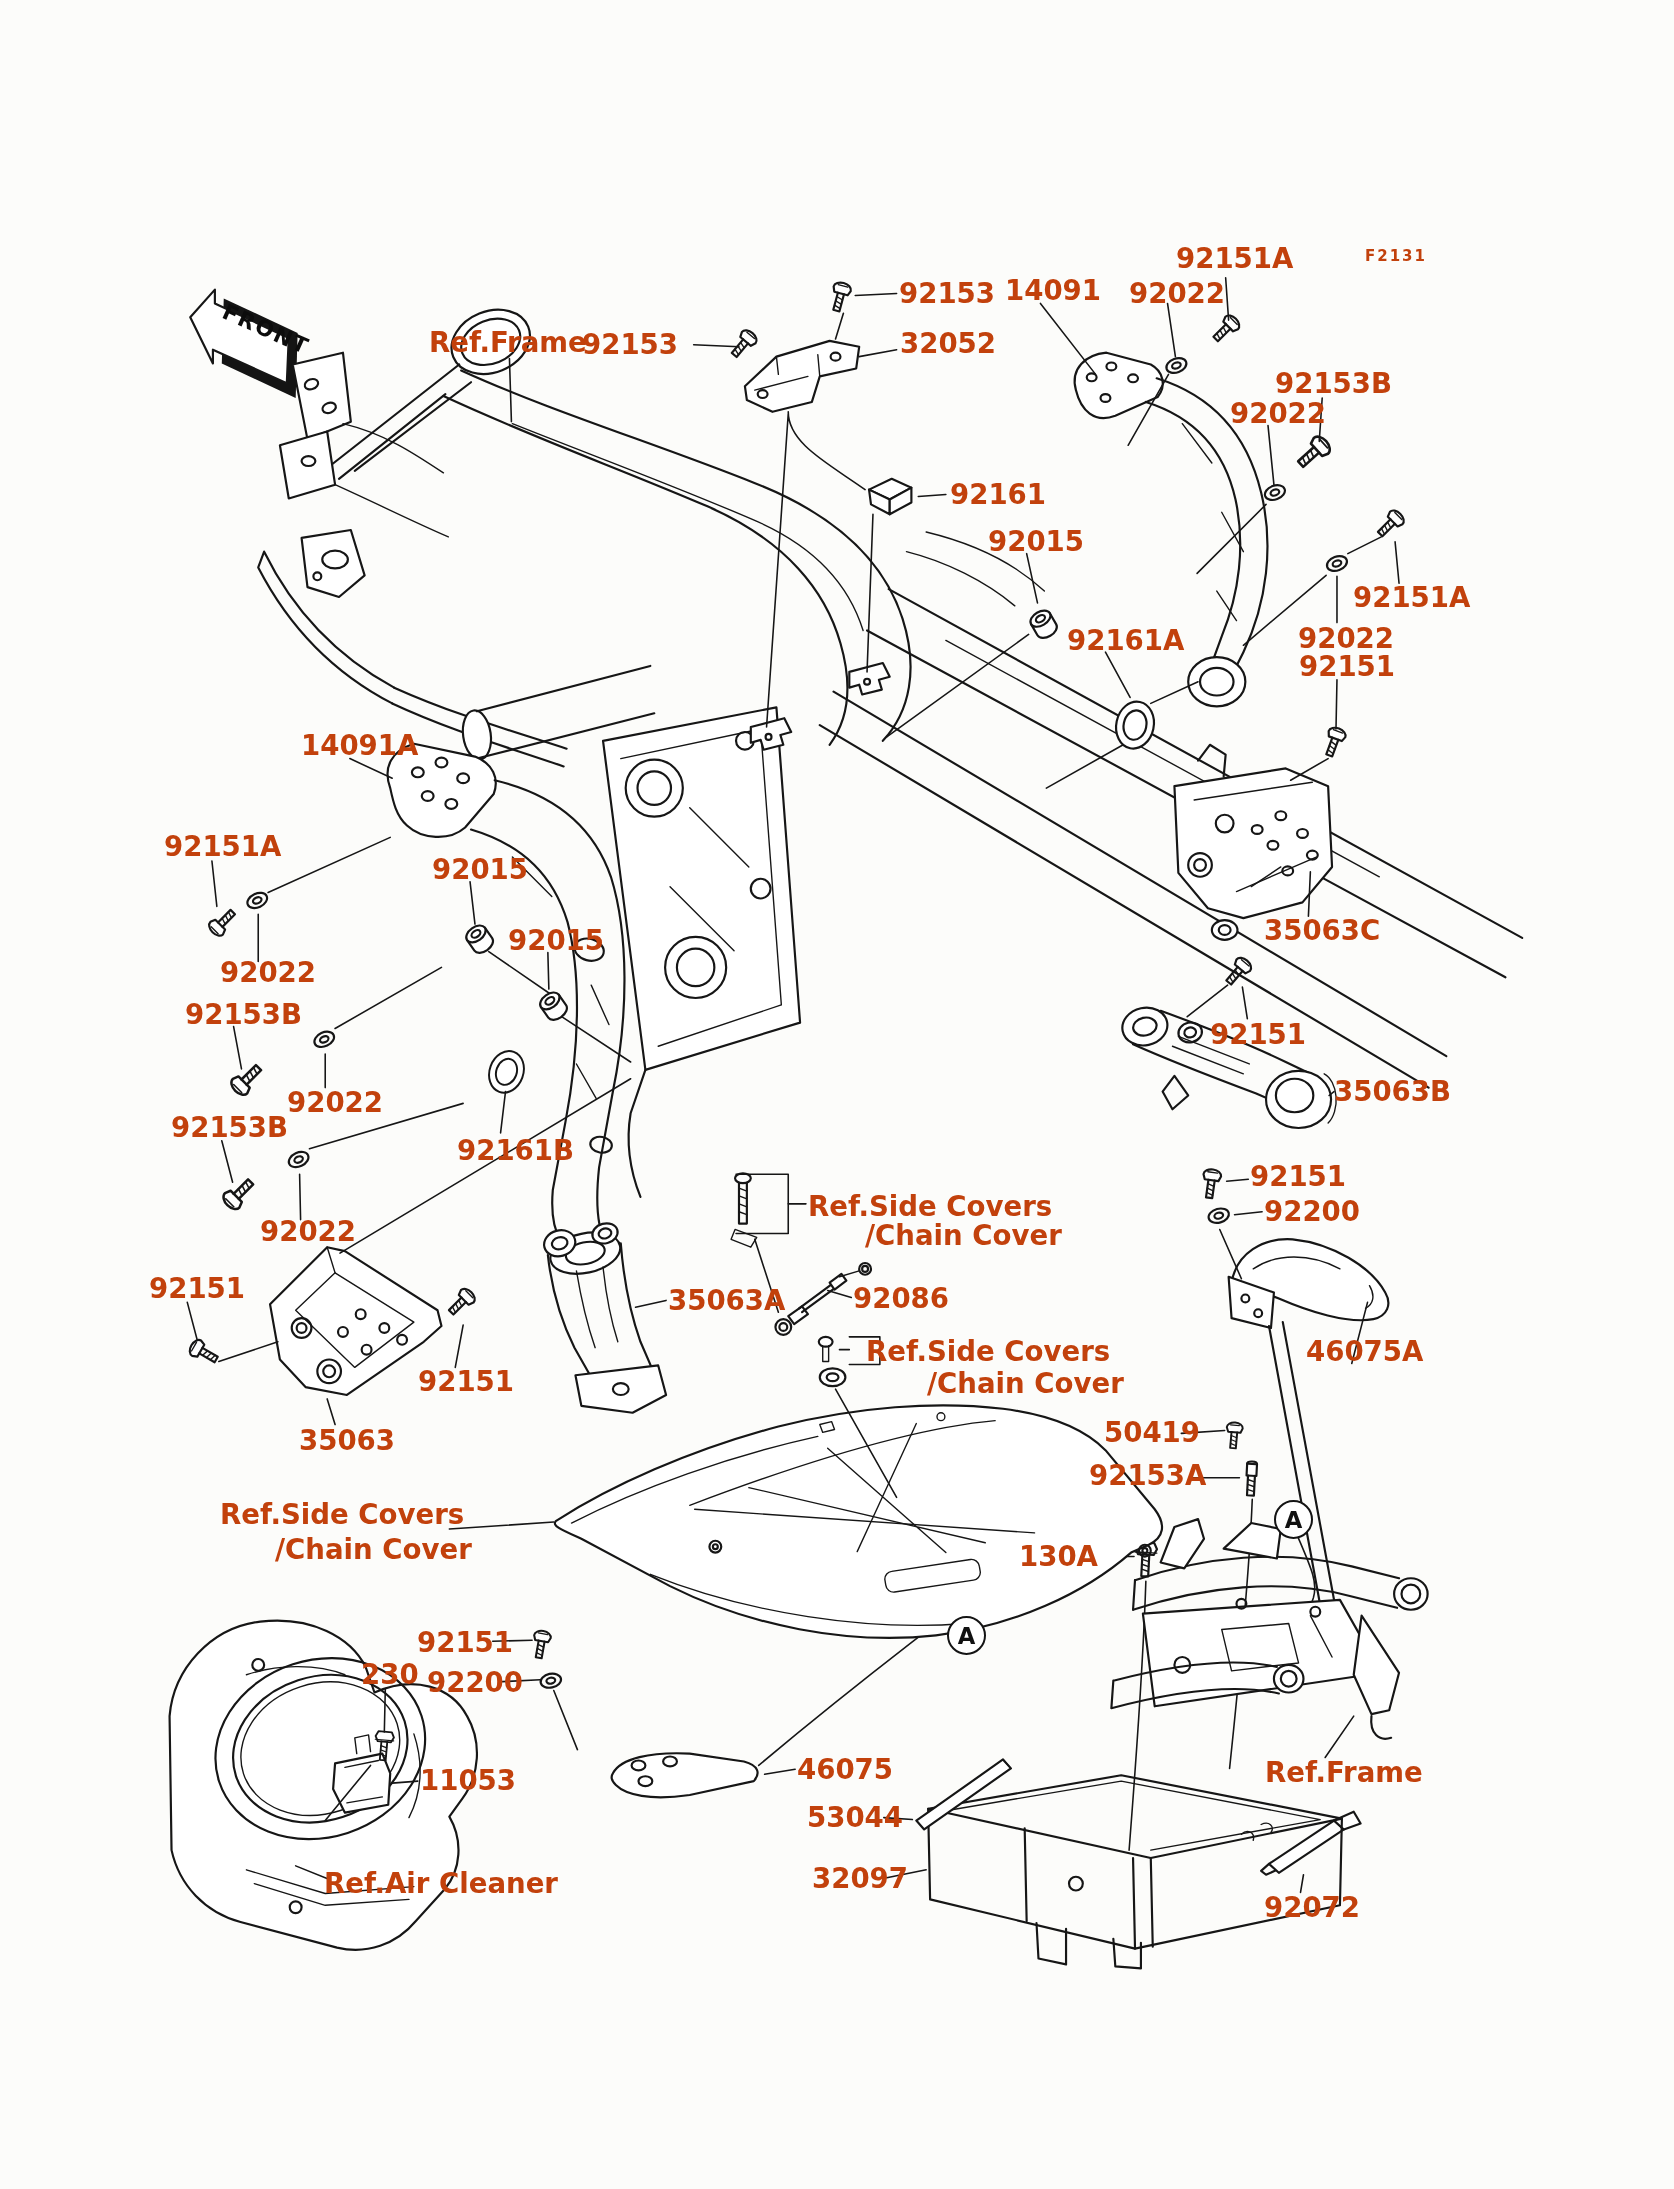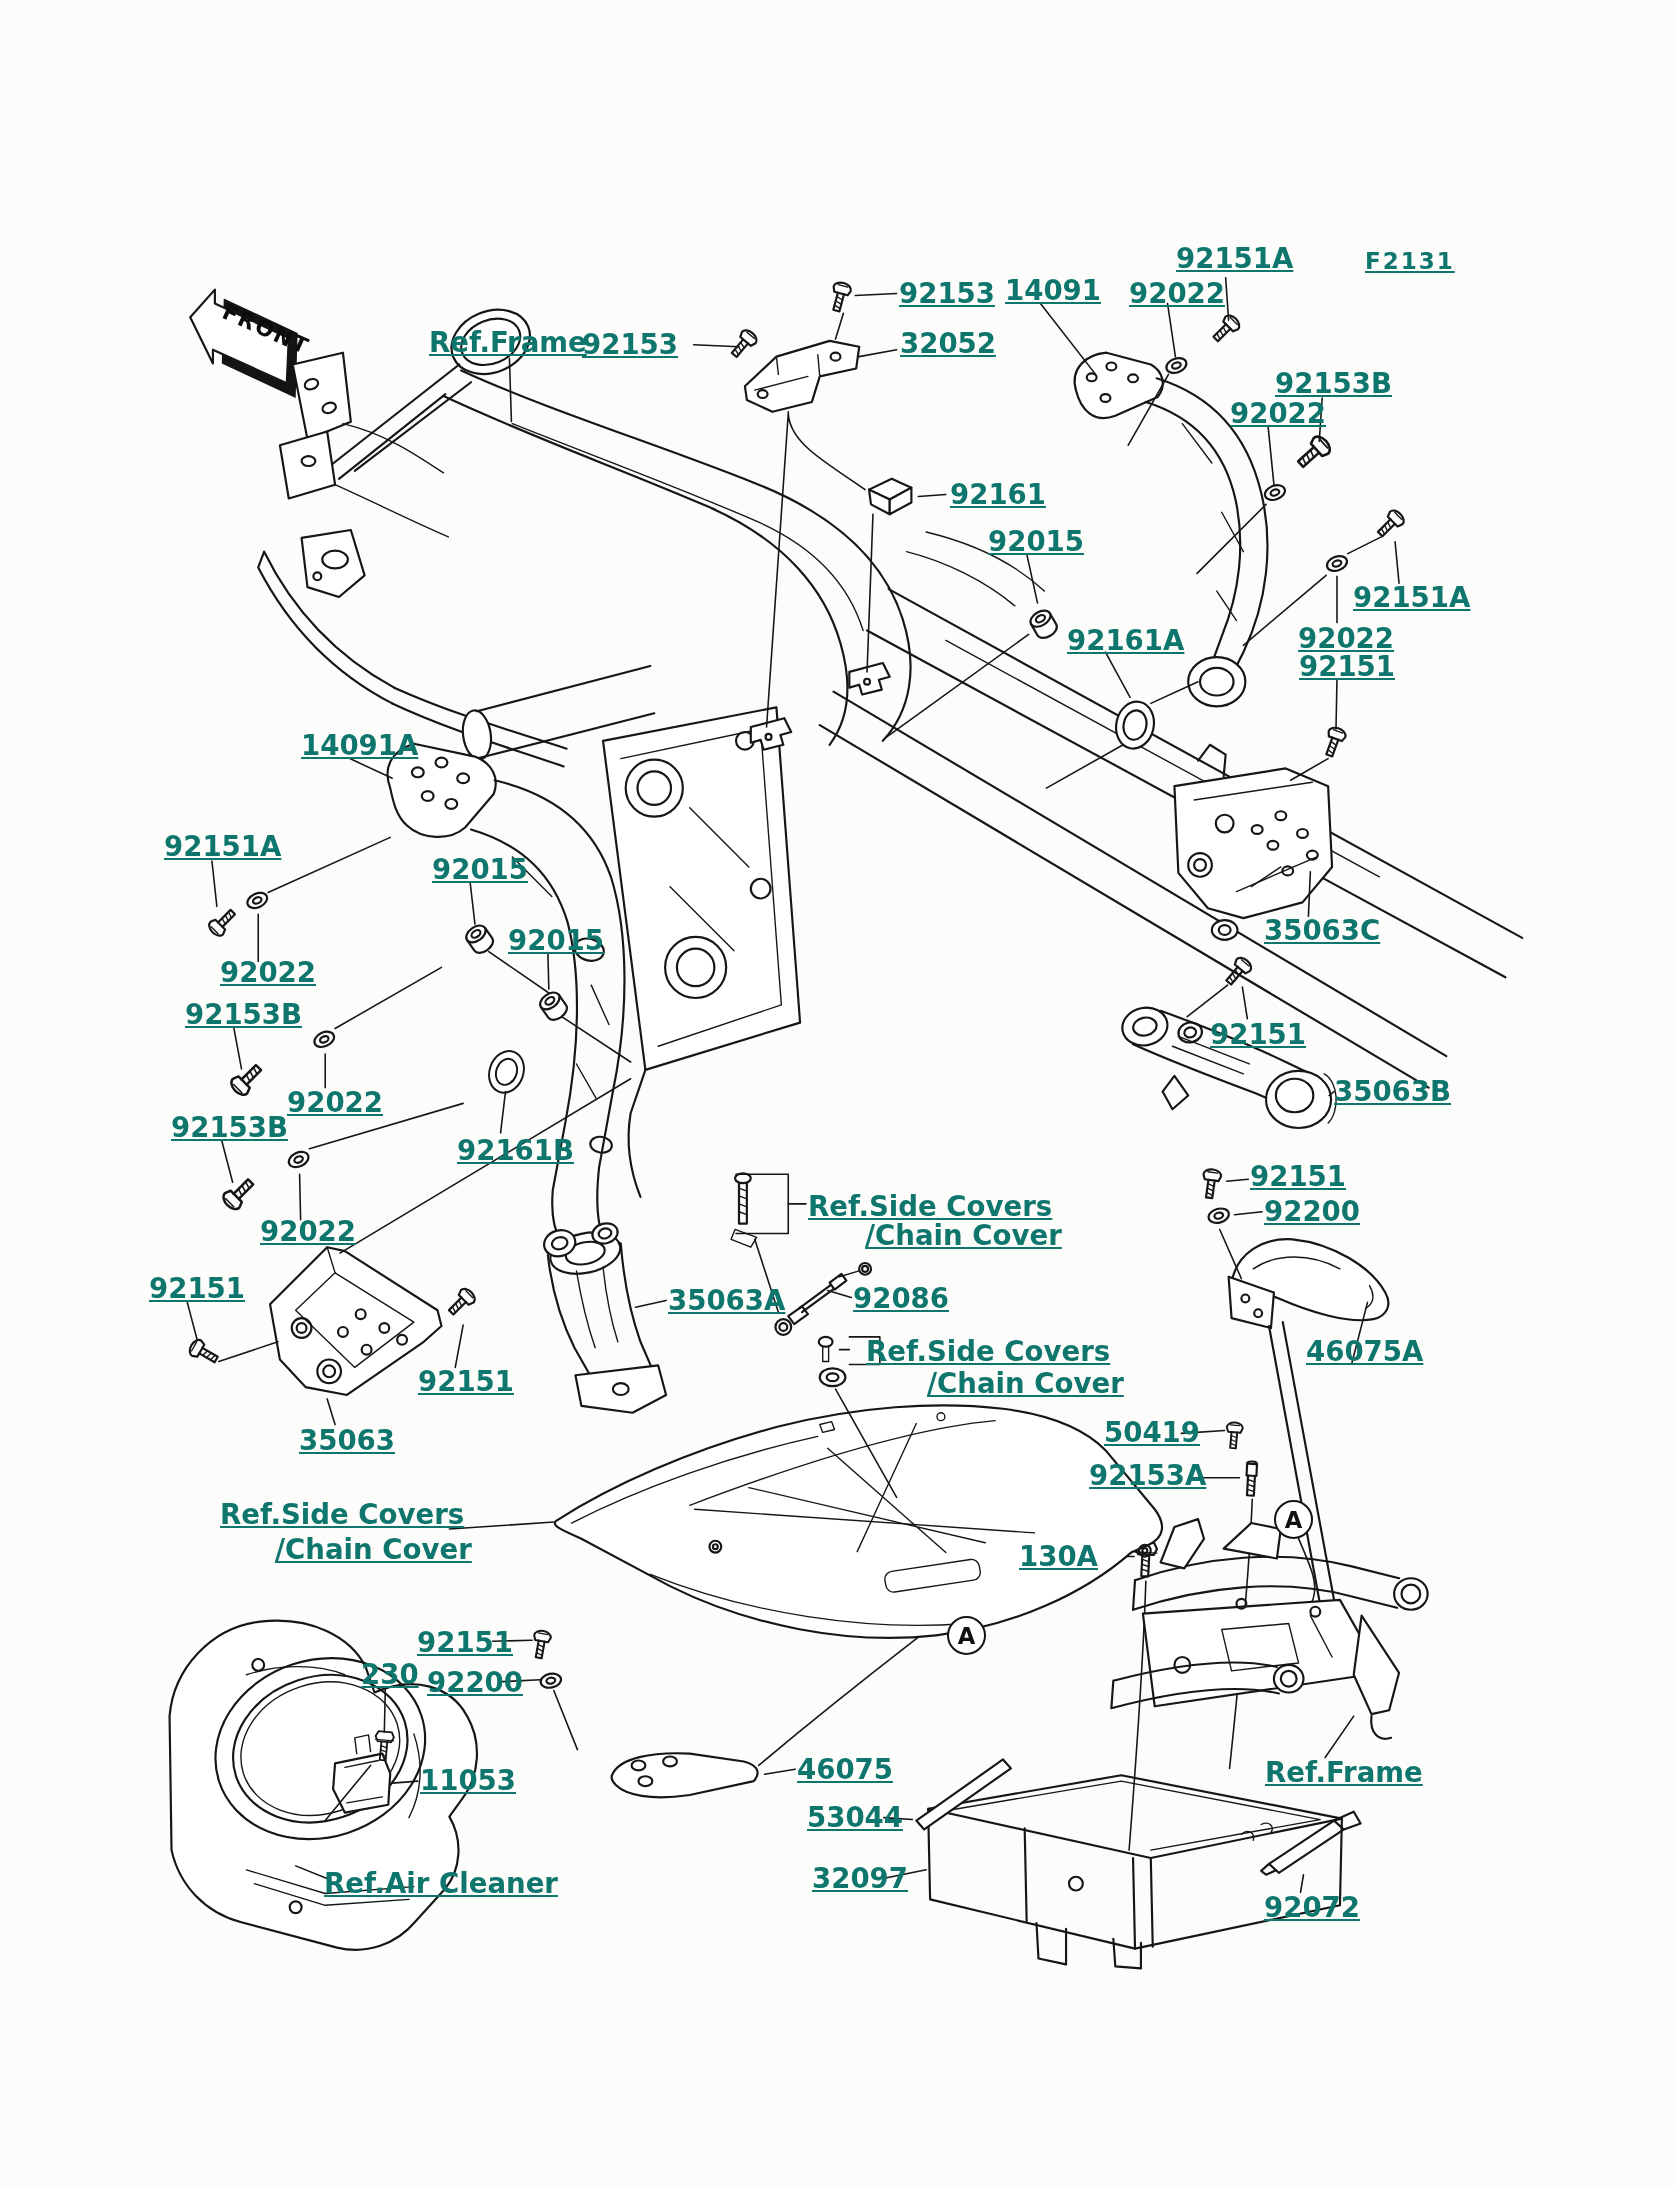--- a/index.html
+++ b/index.html
@@ -6,22 +6,22 @@
   .stage{position:relative;width:1675px;height:2190px;background:#fcfcfa;
          font-family:"DejaVu Sans",sans-serif;overflow:hidden;}
   .stage svg{position:absolute;left:0;top:0;}
   path,ellipse,circle,polyline,rect{fill:none;stroke:#161616;stroke-width:2.2;
         stroke-linecap:round;stroke-linejoin:round;}
   .fw{fill:#ffffff;}
   .fb{fill:#141414;stroke:none;}
   .thin{stroke-width:1.4;}
   .leader{stroke-width:1.6;}
   .plabel{position:absolute;font-weight:bold;font-size:27.6px;line-height:1.05;
-          color:#0f766e;white-space:nowrap;text-decoration:underline;}
-  .plabel.small{font-size:23px;letter-spacing:2px;}
+          color:#c2410c;white-space:nowrap;}
+  .plabel.small{font-size:15px;letter-spacing:2px;}
   .acircle{position:absolute;width:35px;height:35px;border:2.6px solid #141414;
            border-radius:50%;display:flex;align-items:center;justify-content:center;
            font-weight:bold;font-size:22.7px;color:#111;background:#fff;}
   .front-text{font-family:"DejaVu Sans",sans-serif;font-weight:bold;font-size:22px;
               letter-spacing:2px;fill:#0c0c0c;stroke:none;}
 </style>
 </head>
 <body>
 
 <div class="stage">

